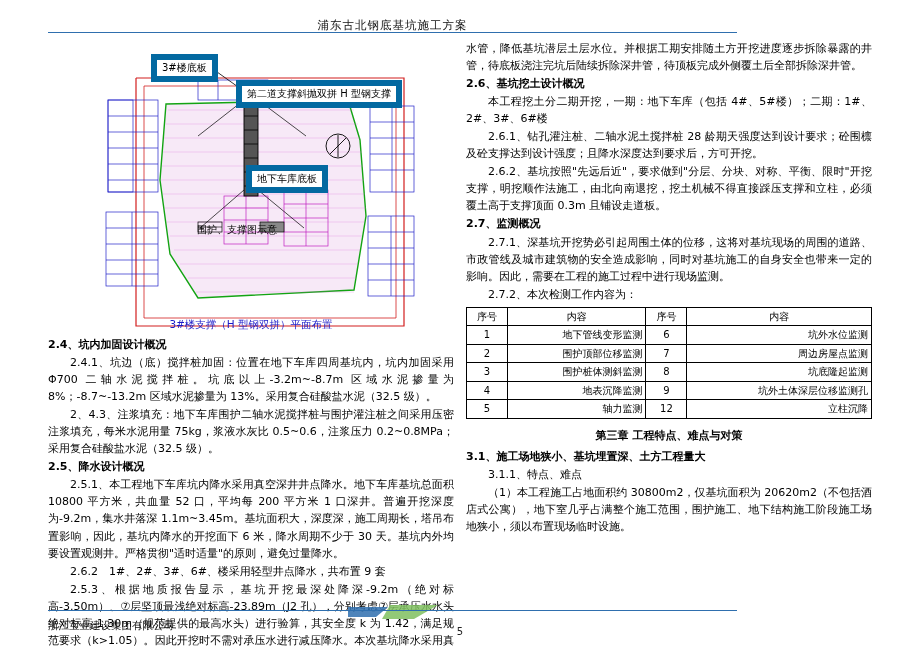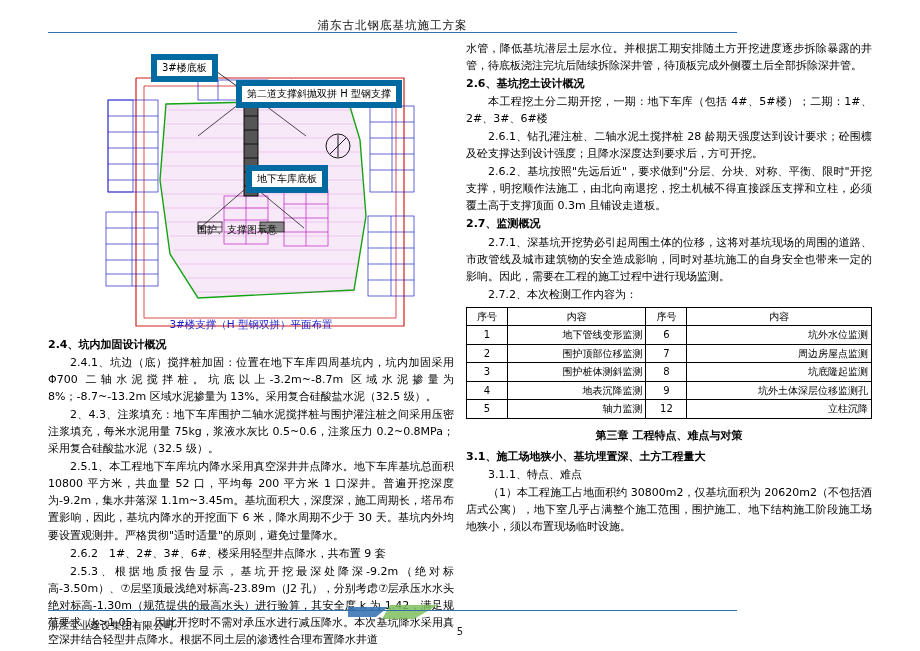--- a/index.html
+++ b/index.html
@@ -268,20 +268,21 @@
       <div class="callout" style="left:188px; top:40px;">第二道支撑斜抛双拼 H 型钢支撑</div>
       <div class="callout" style="left:198px; top:125px;">地下车库底板</div>
       <div class="callout" style="left:144px; top:182px; border:none; background:transparent;">围护、支撑图示意</div>
 
       <div class="fig-caption">3#楼支撑（H 型钢双拼）平面布置</div>
     </div>
 
     <p class="t b">2.4、坑内加固设计概况</p>
     <p class="t ind">2.4.1、坑边（底）搅拌桩加固：位置在地下车库四周基坑内，坑内加固采用Φ700 二轴水泥搅拌桩。坑底以上-3.2m~-8.7m 区域水泥掺量为 8%；-8.7~-13.2m 区域水泥掺量为 13%。采用复合硅酸盐水泥（32.5 级）。</p>
     <p class="t ind">2、4.3、注浆填充：地下车库围护二轴水泥搅拌桩与围护灌注桩之间采用压密注浆填充，每米水泥用量 75kg，浆液水灰比 0.5~0.6，注浆压力 0.2~0.8MPa；采用复合硅酸盐水泥（32.5 级）。</p>
+    <p class="t b">2.5、降水设计概况</p>
     <p class="t ind">2.5.1、本工程地下车库坑内降水采用真空深井井点降水。地下车库基坑总面积 10800 平方米，共血量 52 口，平均每 200 平方米 1 口深井。普遍开挖深度为-9.2m，集水井落深 1.1m~3.45m。基坑面积大，深度深，施工周期长，塔吊布置影响，因此，基坑内降水的开挖面下 6 米，降水周期不少于 30 天。基坑内外均要设置观测井。严格贯彻"适时适量"的原则，避免过量降水。</p>
     <p class="t ind">2.6.2　1#、2#、3#、6#、楼采用轻型井点降水，共布置 9 套</p>
     <p class="t ind">2.5.3、根据地质报告显示，基坑开挖最深处降深-9.2m（绝对标高-3.50m）、⑦层坚顶最浅绝对标高-23.89m（J2 孔），分别考虑⑦层承压水水头绝对标高-1.30m（规范提供的最高水头）进行验算，其安全度 k 为 1.42，满足规范要求（k&gt;1.05）。因此开挖时不需对承压水进行减压降水。本次基坑降水采用真空深井结合轻型井点降水。根据不同土层的渗透性合理布置降水井道</p>
   </div>
 
   <div class="col col-right">
     <p class="t">水管，降低基坑潜层土层水位。并根据工期安排随土方开挖进度逐步拆除暴露的井管，待底板浇注完坑后陆续拆除深井管，待顶板完成外侧覆土后全部拆除深井管。</p>
     <p class="t b">2.6、基坑挖土设计概况</p>
     <p class="t ind">本工程挖土分二期开挖，一期：地下车库（包括 4#、5#楼）；二期：1#、2#、3#、6#楼</p>
     <p class="t ind">2.6.1、钻孔灌注桩、二轴水泥土搅拌桩 28 龄期天强度达到设计要求；砼围檩及砼支撑达到设计强度；且降水深度达到要求后，方可开挖。</p>

